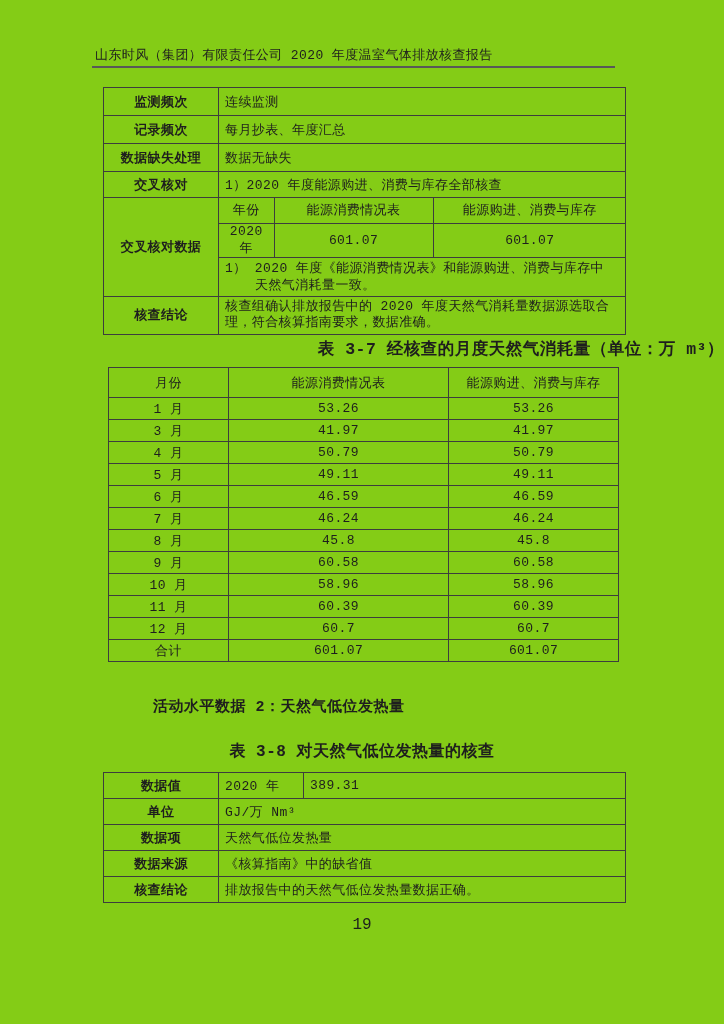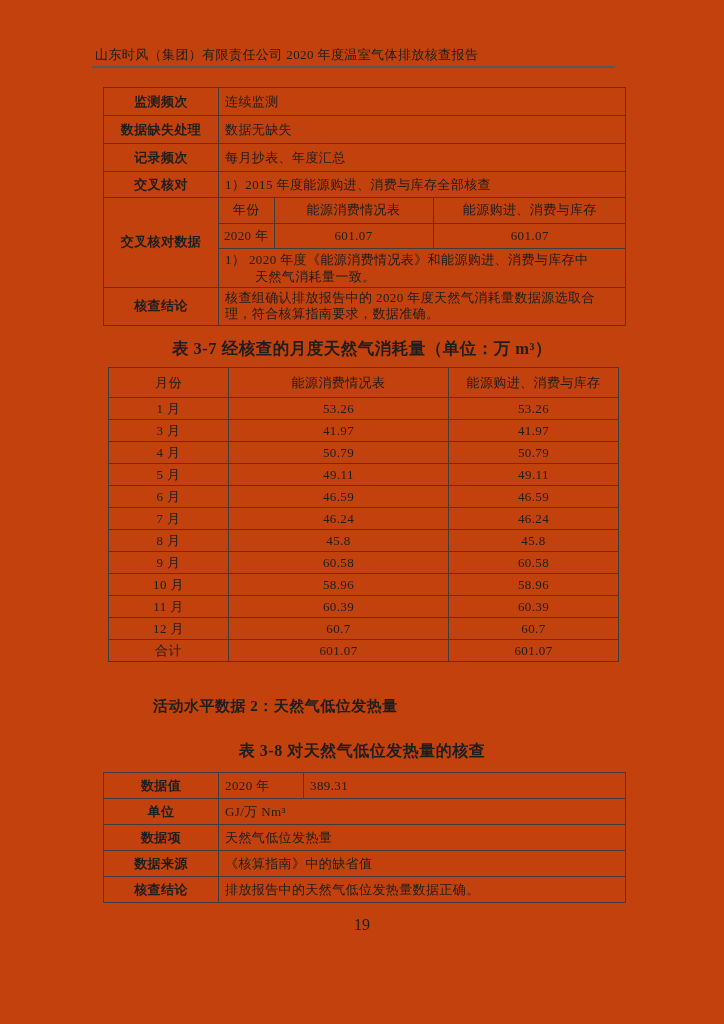--- a/index.html
+++ b/index.html
@@ -1,18 +1,18 @@
 <!DOCTYPE html>
 <html><head>
 <meta charset="utf-8">
 <style>
   html,body { margin:0; padding:0; background:#ffffff; }
   .page {
-    position:relative; width:724px; height:1024px; background:#c2410c;
-    font-family:Liberation Serif, serif;
+    position:relative; width:724px; height:1024px; background:#84cc16;
+    font-family:Liberation Mono, monospace;
     color:#1e1e1e; overflow:hidden;
   }
   .header-title { position:absolute; left:95px; top:46px; font-size:13px; letter-spacing:0.4px; white-space:nowrap; }
   .header-rule  { position:absolute; left:92px; top:66px; width:523px; height:0; border-top:2px solid #585858; }
 
   table { border-collapse:collapse; table-layout:fixed; }
   td {
     border:1px solid #3d3d3d; font-size:13px; letter-spacing:0.4px;
     padding:0 6px; vertical-align:middle; overflow:hidden;
   }
@@ -23,21 +23,21 @@
   .t1 td.nest-wrap { padding:0;margin-top:32px; }
   .nested { width:100%; }
   .nested td { border:1px solid #3d3d3d; }
   .nested tr td:first-child { border-left:none; }
   .nested tr td:last-child  { border-right:none; }
   .nested tr:first-child td { border-top:none; }
   .nested tr:last-child td  { border-bottom:none; }
   .note-cell { padding:2px 6px; line-height:17px; }
   .note-indent { padding-left:30px; }
 
-  .t37-title { position:absolute; left:0; top:338px; width:724px; text-align:center; font-weight:bold; font-size:16.5px; letter-spacing:0.5px; }
+  .t37-title { position:absolute; left:0; top:338px; width:724px; text-align:right; font-weight:bold; font-size:16.5px; letter-spacing:0.5px; }
   .t37 { position:absolute; left:108px; top:367px; width:510px;padding-left:36px; }
 
   .section-heading { position:absolute; left:110px; top:697px; font-size:15px; font-weight:bold; letter-spacing:0.5px;margin-left:43px; }
   .t38-title { position:absolute; left:0; top:741px; width:724px; text-align:center; font-weight:bold; font-size:16px; letter-spacing:0.5px; }
   .t38 { position:absolute; left:103px; top:772px; width:522px; }
 
   .page-number { position:absolute; left:0; top:916px; width:724px; text-align:center; font-size:16px; }
   .conclusion-text { line-height:16px; }
 </style>
 </head>
@@ -52,30 +52,30 @@
     <colgroup>
         <col style="width:115px">
         <col style="width:407px">
       </colgroup>
     <tbody>
         <tr style="height:28px">
       <td class="lab">监测频次</td>
       <td>连续监测</td>
     </tr>
     <tr style="height:28px">
+      <td class="lab">记录频次</td>
+      <td>每月抄表、年度汇总</td>
+    </tr>
+    <tr style="height:28px">
       <td class="lab">数据缺失处理</td>
       <td>数据无缺失</td>
     </tr>
-    <tr style="height:28px">
-      <td class="lab">记录频次</td>
-      <td>每月抄表、年度汇总</td>
-    </tr>
     <tr style="height:26px">
       <td class="lab">交叉核对</td>
-      <td>1）2015 年度能源购进、消费与库存全部核查</td>
+      <td>1）2020 年度能源购进、消费与库存全部核查</td>
     </tr>
     <tr style="height:86px">
       <td class="lab">交叉核对数据</td>
       <td class="nest-wrap">
         <table class="nested">
           <colgroup>
                 <col style="width:55px">
                 <col style="width:159px">
                 <col style="width:193px">
               </colgroup>

